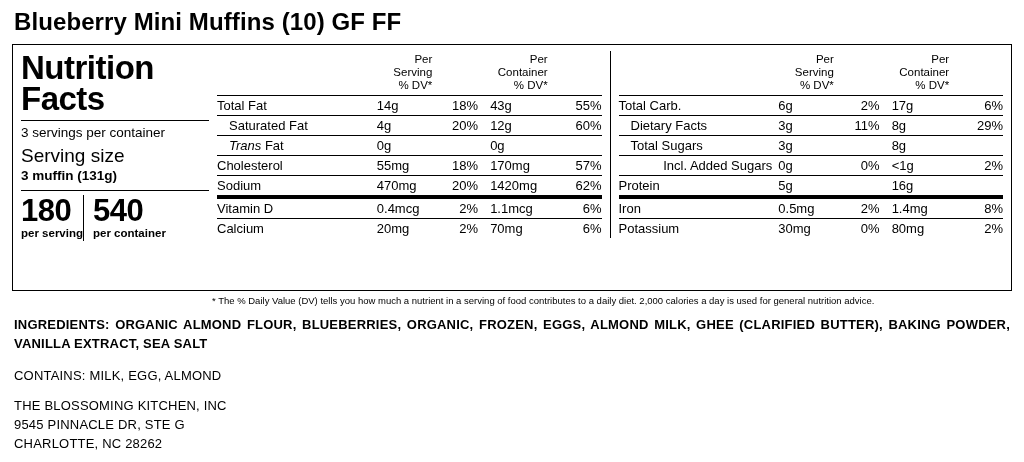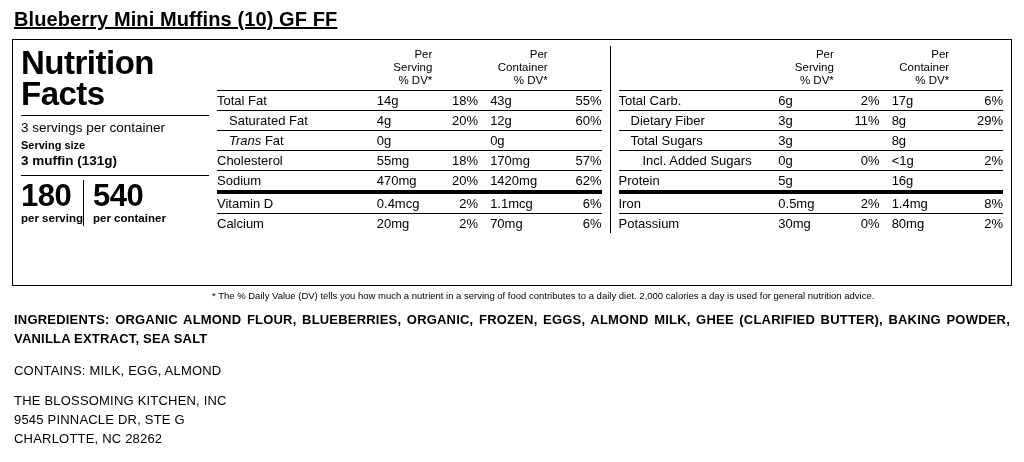--- a/index.html
+++ b/index.html
@@ -13,25 +13,24 @@
     font-family: "Liberation Sans", sans-serif;
     color: #000000;
     position: relative;
     overflow: hidden;
   }
   .page {
     padding: 0 8px;
     box-sizing: border-box;
   }
   .product-title {
-    font-size: 20px;
+    font-size: 24px;
     font-weight: bold;
     letter-spacing: 0.1px;
     margin: 8px 0 8px 6px;
-    text-decoration: underline;
   }
 
   
   .nf-panel {
     border: 1.5px solid #000;
     box-sizing: border-box;
     margin: 0 4px;
     padding: 6px 8px 16px 8px;
     display: flex;
     flex-direction: row;
@@ -55,22 +54,22 @@
     margin-top: 2px;
   }
   .rule-thin { border-bottom: 1px solid #000; margin: 6px 0 4px 0; }
   .rule-med  { border-bottom: 1.5px solid #000; margin: 5px 0 4px 0; }
   .servings {
     font-size: 13.5px;
     line-height: 1.25;
     margin: 2px 0;
   }
   .serving-size-lbl {
-    font-size: 11px;
-    font-weight: bold;
+    font-size: 19px;
+    font-weight: normal;
     line-height: 1.25;
   }
   .serving-size-val {
     font-size: 13.5px;
     font-weight: bold;
     line-height: 1.25;
   }
   .calories-lbl {
     font-size: 20px;
     font-weight: bold;
@@ -140,21 +139,21 @@
   .col-amt   { text-align: left;  width: 16%; padding-left: 6px !important; }
   .col-dv    { text-align: right; width: 14%; padding-right: 8px !important; }
   .col-amt2  { text-align: left;  width: 16%; padding-left: 4px !important; }
   .col-dv2   { text-align: right; width: 14%; }
 
   tr.bline > td { border-top: 1px solid #000; }
   tr.bline-med > td { border-top: 1.5px solid #000; }
   tr.bline-thick > td { border-top: 4px solid #000; }
   .bold { font-weight: bold; }
   .indent1 { padding-left: 12px !important; }
-  .indent2 { padding-left: 24px !important; }
+  .indent2 { padding-left: 24px !important; text-align: right; }
   .italic { font-style: italic; margin-top: 12px; }
 
   .footnote {
     font-size: 9.5px;
     line-height: 1.2;
     margin-top: 4px;
     padding-left: 204px;
   }
 
   
@@ -295,21 +294,21 @@
               <td class="col-dv2"></td>
             </tr>
           <tr class="bline-med">
                 <td class="col-name bold">Total Carb.</td>
                 <td class="col-amt">6g</td>
                 <td class="col-dv bold">2%</td>
                 <td class="col-amt2">17g</td>
                 <td class="col-dv2 bold">6%</td>
               </tr>
               <tr class="bline">
-                <td class="col-name indent1">Dietary Fiber</td>
+                <td class="col-name indent1">Dietary Facts</td>
                 <td class="col-amt">3g</td>
                 <td class="col-dv bold">11%</td>
                 <td class="col-amt2">8g</td>
                 <td class="col-dv2 bold">29%</td>
               </tr>
               <tr class="bline">
                 <td class="col-name indent1">Total Sugars</td>
                 <td class="col-amt">3g</td>
                 <td class="col-dv bold"></td>
                 <td class="col-amt2">8g</td>

